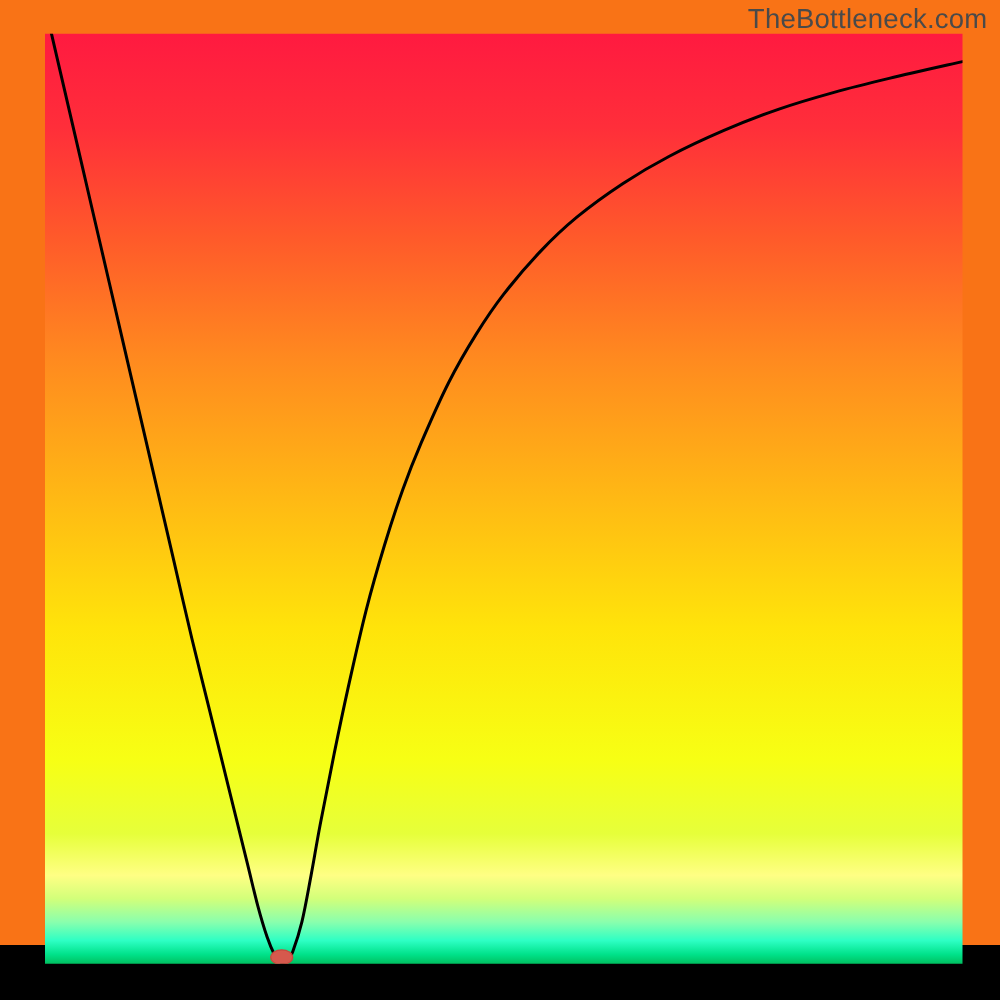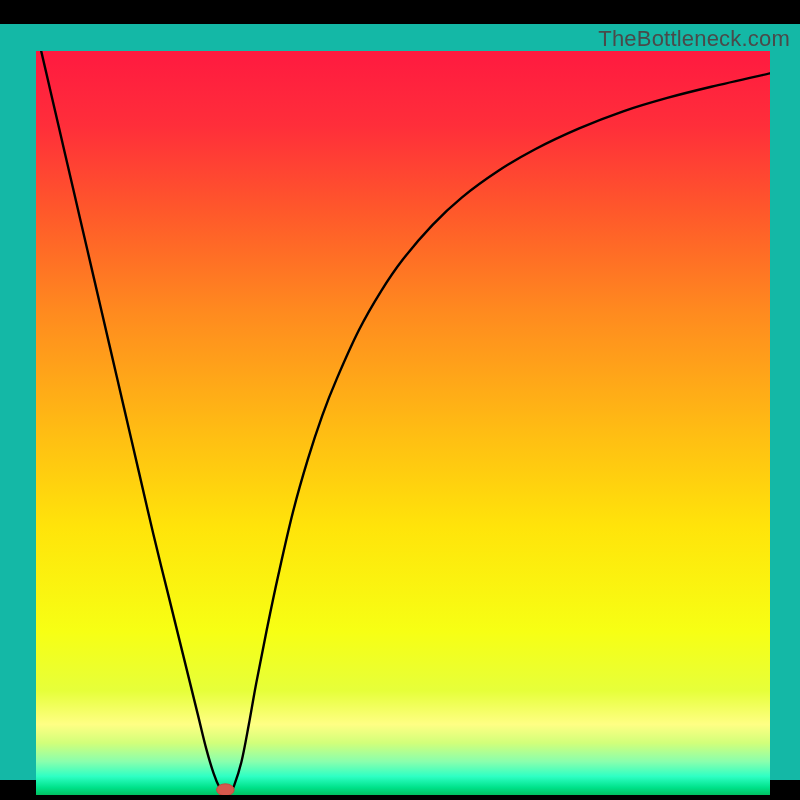--- a/index.html
+++ b/index.html
@@ -8,22 +8,21 @@
     width: 800px;
     height: 800px;
     overflow: hidden;
     background: #000;
     font-family: Arial, Helvetica, sans-serif;
   }
   .frame {
     position: relative;
     width: 800px;
     height: 756px;
-    background: #14b8a6;
-    margin-top: 24px;
+    background: #f97316;
   }
   .watermark {
     position: absolute;
     top: 2px;
     right: 10px;
     color: #4a4a4a;
     font-size: 22px;
     font-weight: 500;
     letter-spacing: 0.2px;
     z-index: 5;

